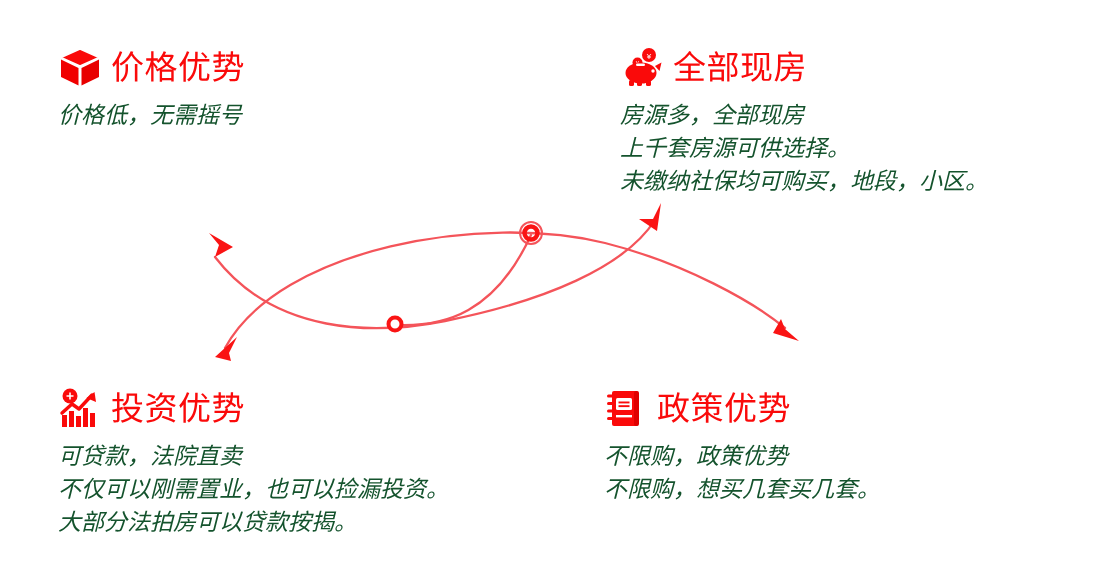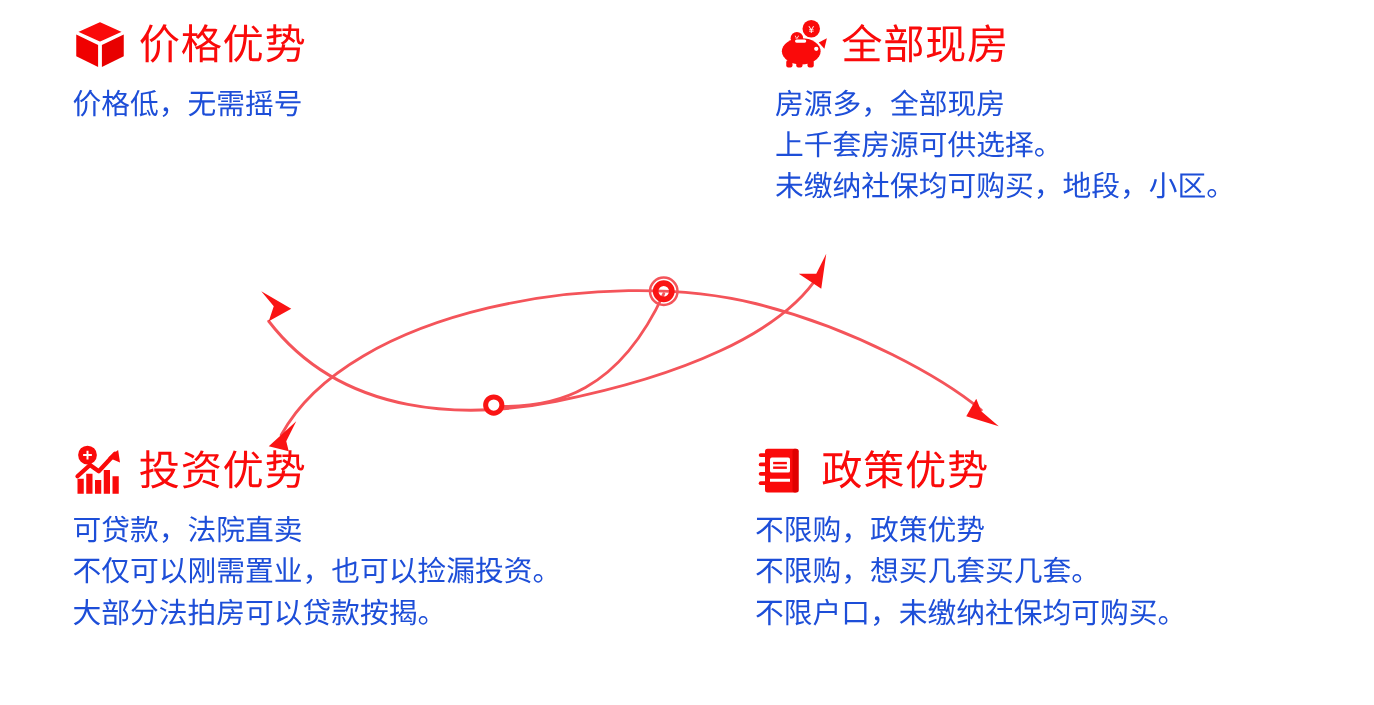--- a/index.html
+++ b/index.html
@@ -31,20 +31,21 @@
   .feature.tl { left: 58px;  top: 12px;  }
   .feature.tr { left: 620px; top: 12px;  }
   .feature.bl { left: 58px;  top: 353px; }
   .feature.br { left: 604px; top: 353px; }
 
   .feature-head {
     display: flex;
     align-items: center;
     gap: 9px;
     height: 46px;
+    margin-top: 32px;
   }
 
   .feature-icon {
     width: 44px;
     height: 42px;
     flex: 0 0 44px;
     position: relative;
     display: block;
   }
   .feature-icon svg { display: block; width: 100%; height: 100%; }
@@ -57,23 +58,24 @@
     letter-spacing: 0.5px;
     white-space: nowrap;
   }
 
   .feature-lines {
     margin-top: 9px;
   }
   .feature-line {
     font-size: 23px;
     line-height: 33px;
-    color: #1d4ed8;
+    color: #14532d;
     white-space: nowrap;
     font-weight: 400;
+    font-style: italic;
   }
 
   
   .center-art {
     position: absolute;
     left: 185px;
     top: 185px;
     width: 640px;
     height: 175px;
   }
@@ -166,21 +168,20 @@
           <rect x="3" y="15" width="8" height="3" rx="1.5" fill="#fa0a0a"></rect>
           <rect x="3" y="22.5" width="8" height="3" rx="1.5" fill="#fa0a0a"></rect>
           <rect x="3" y="30" width="8" height="3" rx="1.5" fill="#fa0a0a"></rect>
         </svg>
       </span>
       <span class="feature-title">政策优势</span>
     </div>
     <div class="feature-lines">
       <div class="feature-line">不限购，政策优势</div>
       <div class="feature-line">不限购，想买几套买几套。</div>
-      <div class="feature-line">不限户口，未缴纳社保均可购买。</div>
     </div>
   </div>
 
   <div class="center-art">
     <svg viewBox="0 0 640 175" xmlns="http://www.w3.org/2000/svg">
       <g fill="none" stroke="#f4545a" stroke-width="2.3" stroke-linecap="round">
 
         <path d="M40 163 C 95 62, 300 28, 420 58 C 500 78, 570 118, 600 143"></path>
 
         <path d="M30 72 C 90 150, 190 150, 260 136 C 360 116, 440 82, 470 35"></path>

